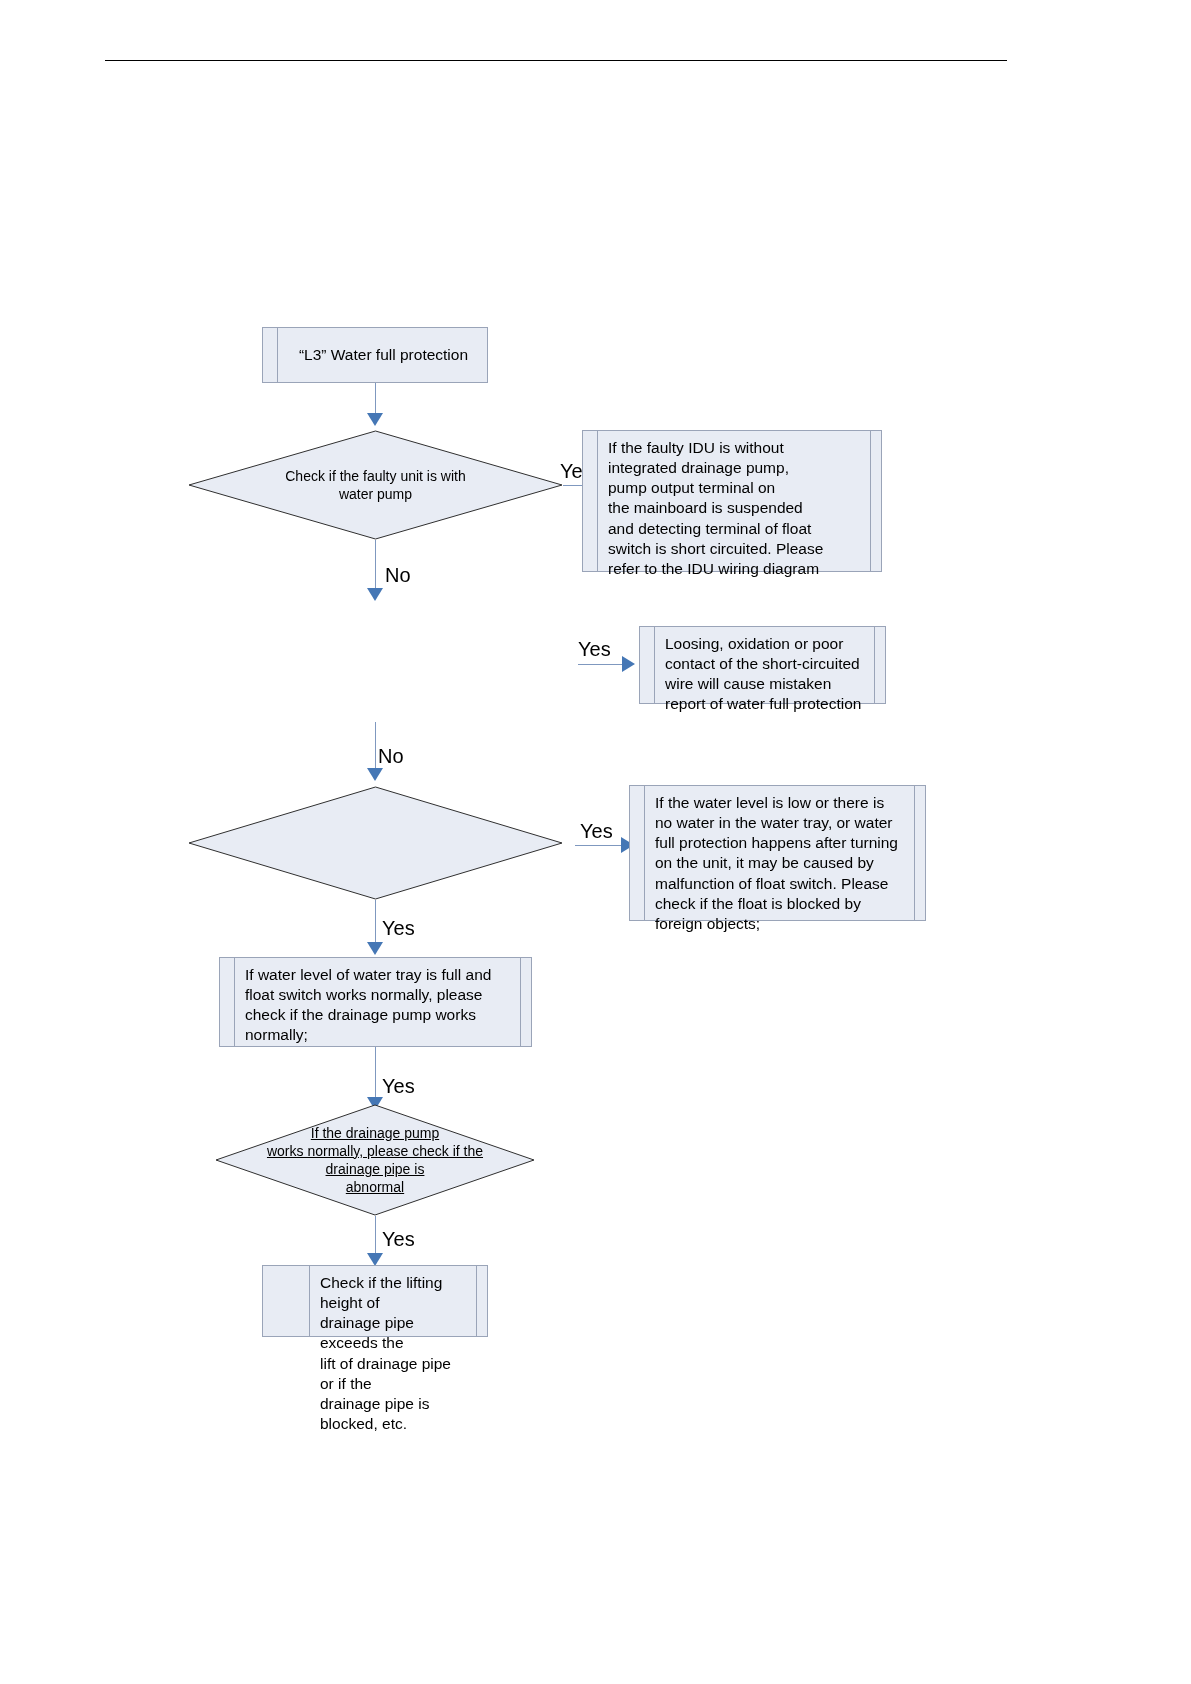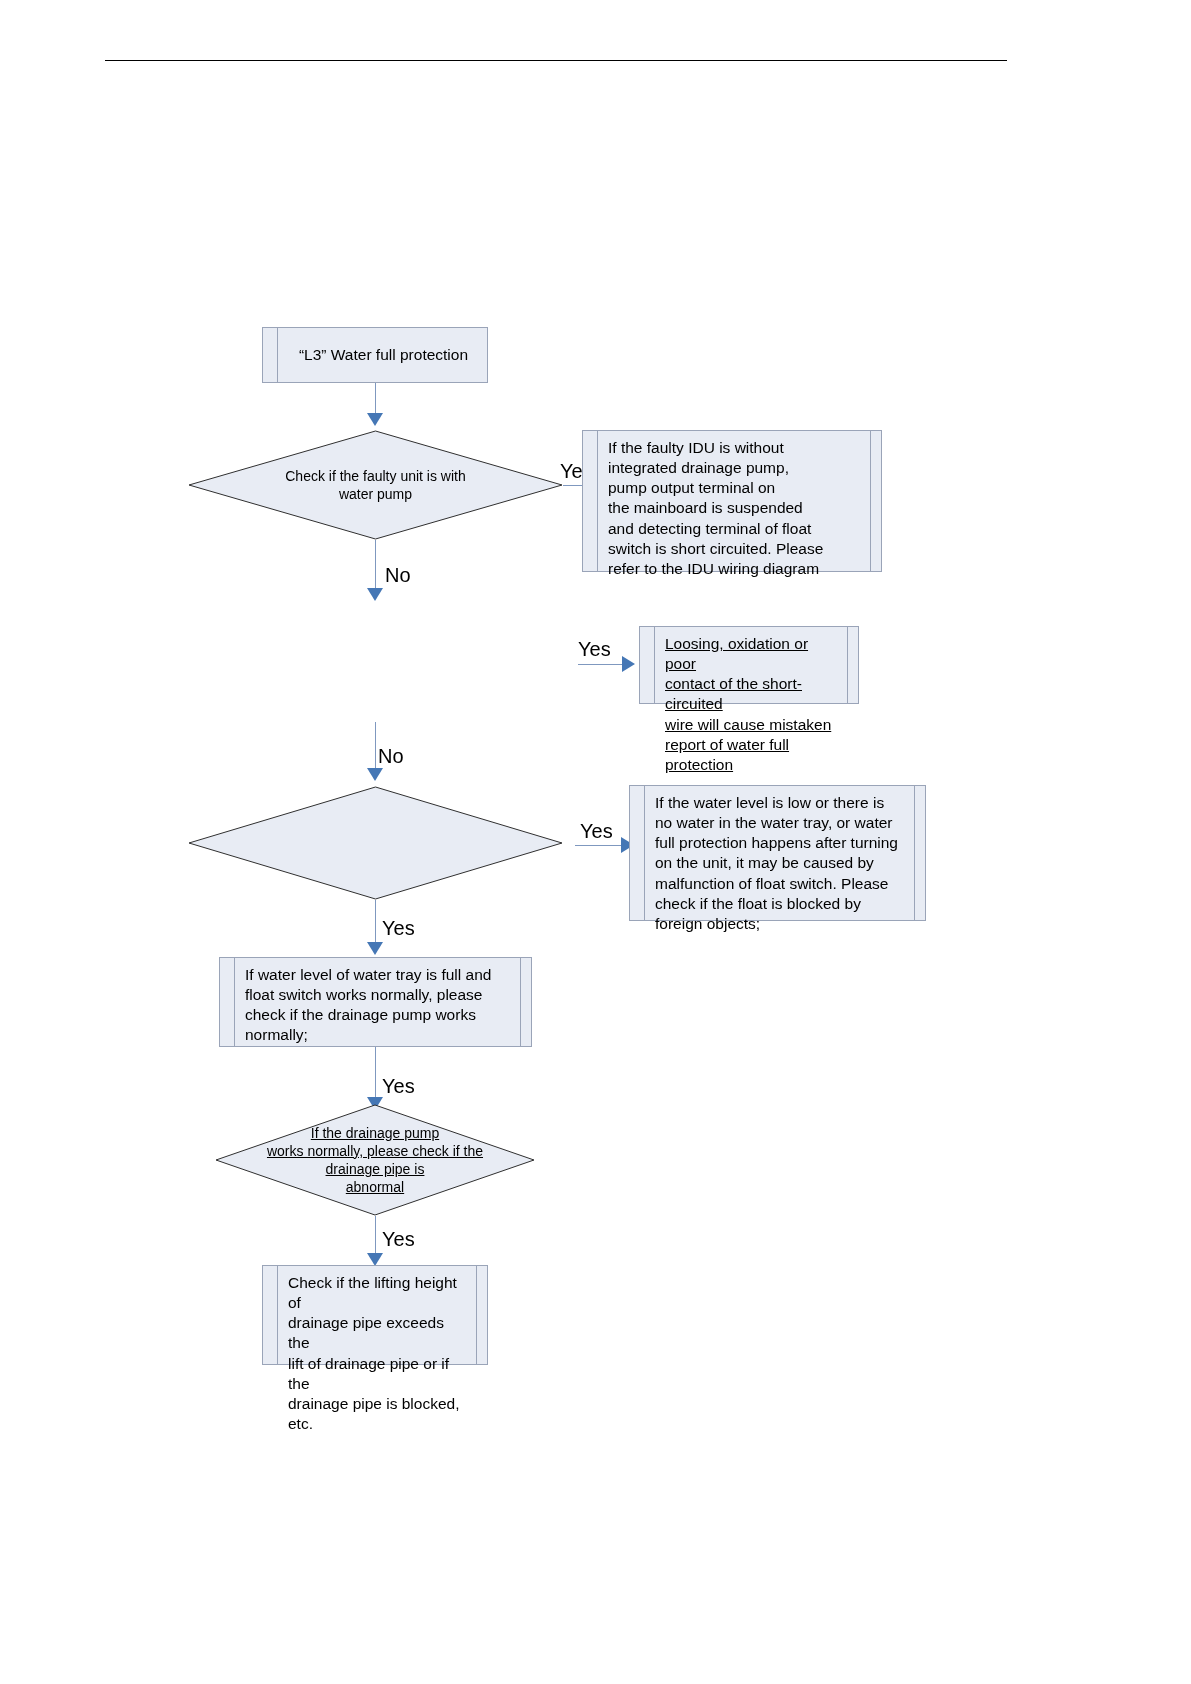--- a/index.html
+++ b/index.html
@@ -172,21 +172,21 @@
 
   <div class="vline" style="left:375px; top:540px; height:54px;"></div>
   <div class="arrow-down" style="left:367px; top:588px;"></div>
   <div class="edge-label" style="left:385px; top:565px;">No</div>
 
 
   <div class="hline" style="left:578px; top:664px; width:50px;"></div>
   <div class="arrow-right" style="left:622px; top:656px;"></div>
   <div class="edge-label" style="left:578px; top:639px;">Yes</div>
 
-  <div class="node box" style="left:639px; top:626px; width:220px; height:78px;text-decoration:underline;">
+  <div class="node box" style="left:639px; top:626px; width:247px; height:78px;">
     <div class="gutter"></div>
     <div class="body">Loosing, oxidation or poor
 contact of the short-circuited
 wire will cause mistaken
 report of water full protection</div>
     <div class="gutter-right"></div>
   </div>
 
   <div class="vline" style="left:375px; top:722px; height:52px;"></div>
   <div class="arrow-down" style="left:367px; top:768px;"></div>
@@ -238,21 +238,21 @@
     <div class="dtext" style="left:6%; width:88%;text-decoration:underline;">If the drainage pump
 works normally, please check if the
 drainage pipe is
 abnormal</div>
   </div>
 
   <div class="vline" style="left:375px; top:1216px; height:45px;"></div>
   <div class="arrow-down" style="left:367px; top:1253px;"></div>
   <div class="edge-label" style="left:382px; top:1229px;">Yes</div>
 
-  <div class="node box" style="left:262px; top:1265px; width:226px; height:100px;">
+  <div class="node box" style="left:262px; top:1265px; width:226px; height:72px;padding-left:32px;">
     <div class="gutter"></div>
     <div class="body">Check if the lifting height of
 drainage pipe exceeds the
 lift of drainage pipe or if the
 drainage pipe is blocked, etc.</div>
     <div class="gutter-right"></div>
   </div>
 
 </div>
 

